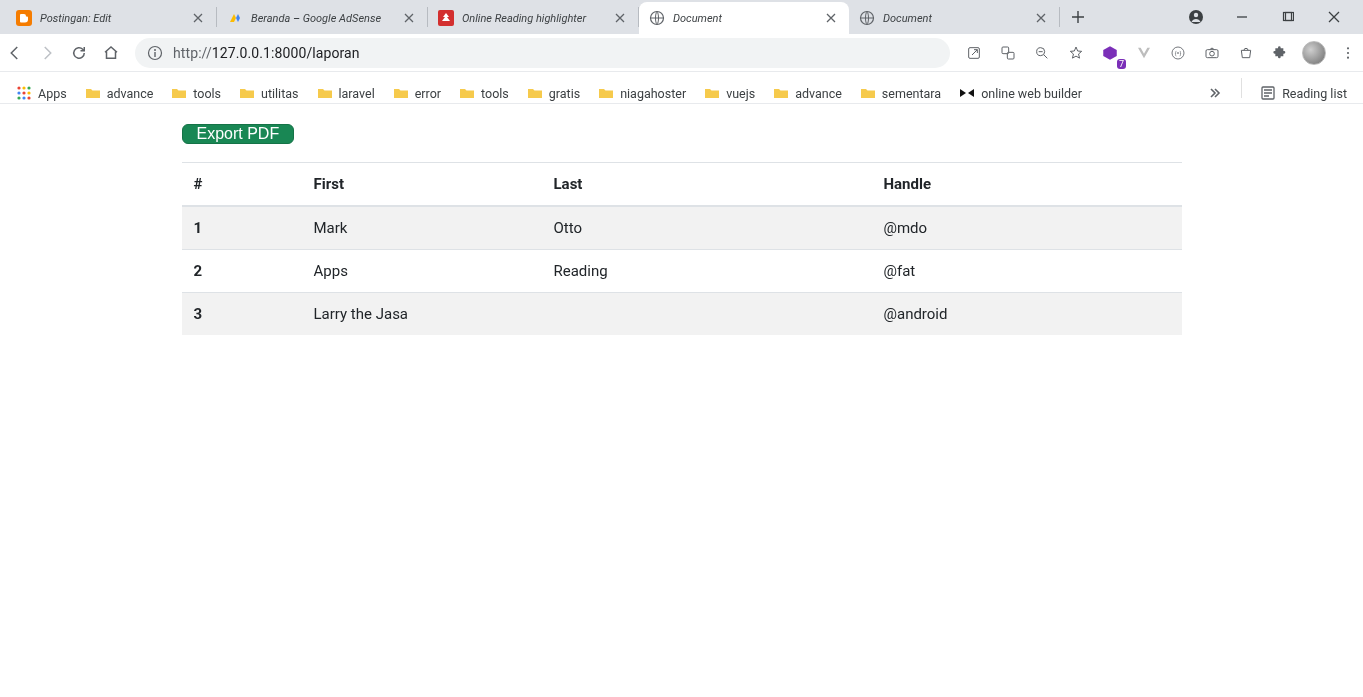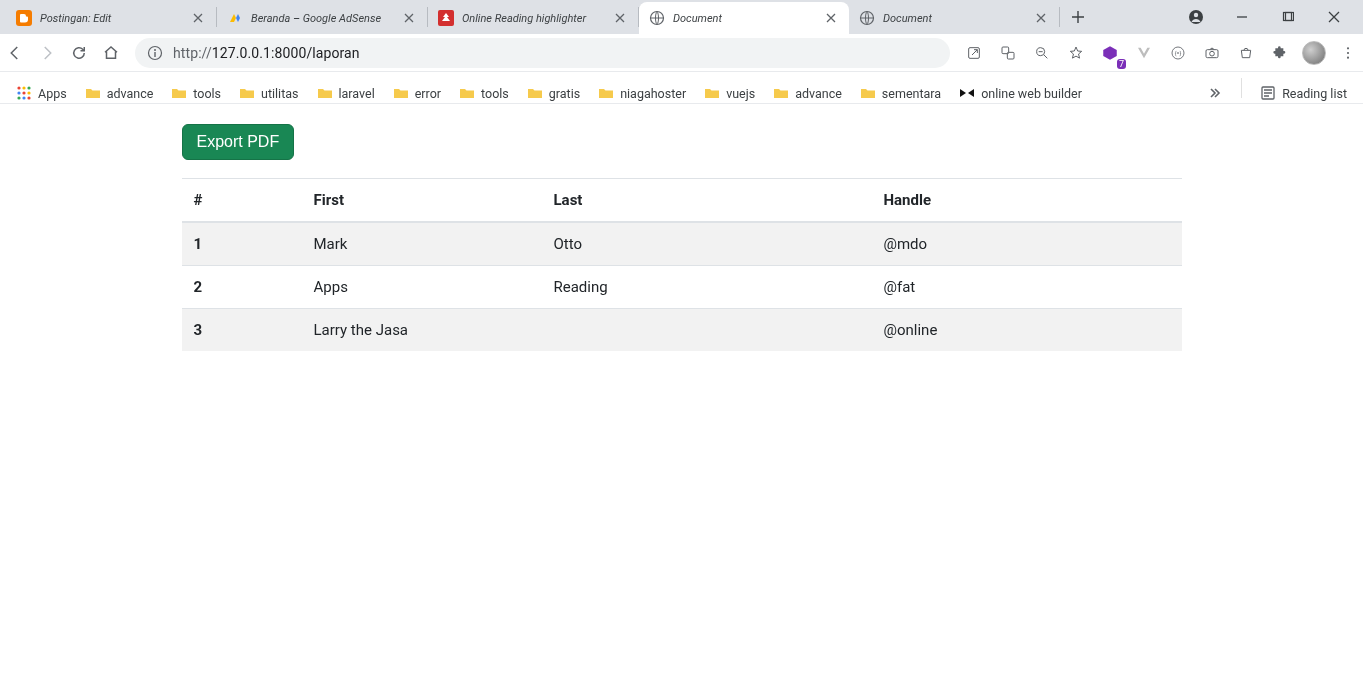--- a/index.html
+++ b/index.html
@@ -33,21 +33,21 @@
   .bookmarks { display: flex; align-items: center; gap: 6px; height: 32px; padding: 0 10px; border-bottom: 1px solid #e8eaed; background:#fff; }
   .bm { display: flex; align-items: flex-end; gap: 6px; padding: 0 6px; height: 26px; border-radius: 4px; color: #3c4043; font-size: 12.5px; white-space: nowrap; }
   .bm .folder { width:16px; height:16px; color:#f6ca4c; display:flex; align-items:center; justify-content:center; }
   .bm .ico { width:16px; height:16px; display:flex; align-items:center; justify-content:center; }
   .bookmarks .spacer { flex: 1 1 auto; }
   .bm-sep { width:1px; height:20px; background:#e0e0e0; margin:0 6px; }
 
   
   .page { padding: 20px 0 0 0; }
   .container { width: 1000px; margin: 0 auto; }
-  .export-btn { display:inline-block; background:#198754; color:#fff; font-size:16px; padding:8px 14px; border:1px solid #157347; border-radius:6px; margin: 0 0 14px 0; cursor:pointer; }
+  .export-btn { display:inline-block; background:#198754; color:#fff; font-size:16px; padding:0 14px; border:1px solid #157347; border-radius:6px; margin: 0 0 14px 0; cursor:pointer; }
   table.data { width:100%; border-collapse: collapse; margin-top: 4px; }
   table.data thead th { text-align:left; font-weight:700; font-size:15px; color:#212529; padding:12px 12px; border-bottom:2px solid #dee2e6; border-top:1px solid #dee2e6; }
   table.data tbody td, table.data tbody th { padding:12px 12px; font-size:15px; color:#212529; border-top:1px solid #dee2e6; }
   table.data tbody tr:nth-child(odd) { background:#f2f2f2; }
   table.data tbody th { font-weight:700; text-align:left; }
 
   svg { display:block; }
   .avatar { width:24px; height:24px; border-radius:50%; background: radial-gradient(circle at 35% 35%, #cfcfcf, #6b6b6b); border:1px solid #bbb; }
 </style>
 </head>
@@ -420,18 +420,18 @@
         </tr>
         <tr>
           <th>2</th>
           <td>Apps</td>
           <td>Reading</td>
           <td>@fat</td>
         </tr>
         <tr>
           <th>3</th>
           <td colspan="2">Larry the Jasa</td>
-          <td>@online</td>
+          <td>@android</td>
         </tr>
       </tbody>
     </table>
   </div>
 </div>
 
 </body></html>

